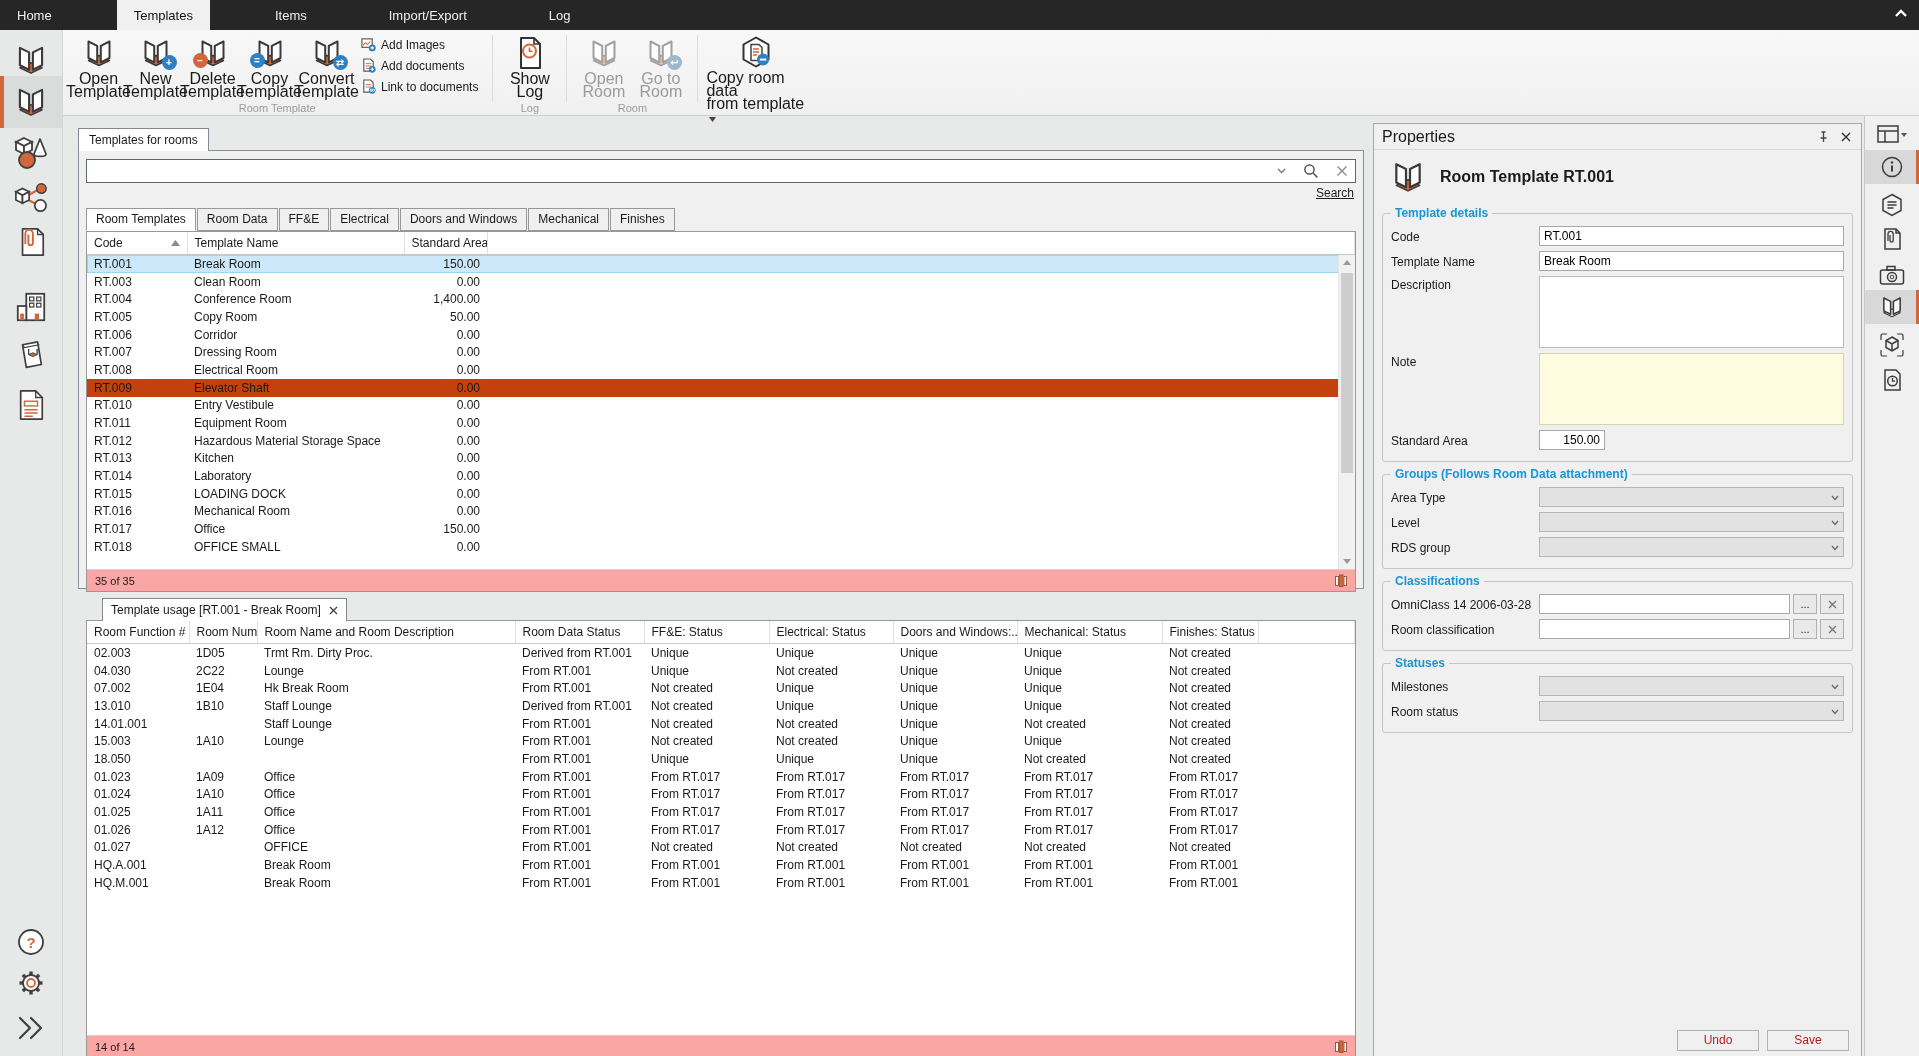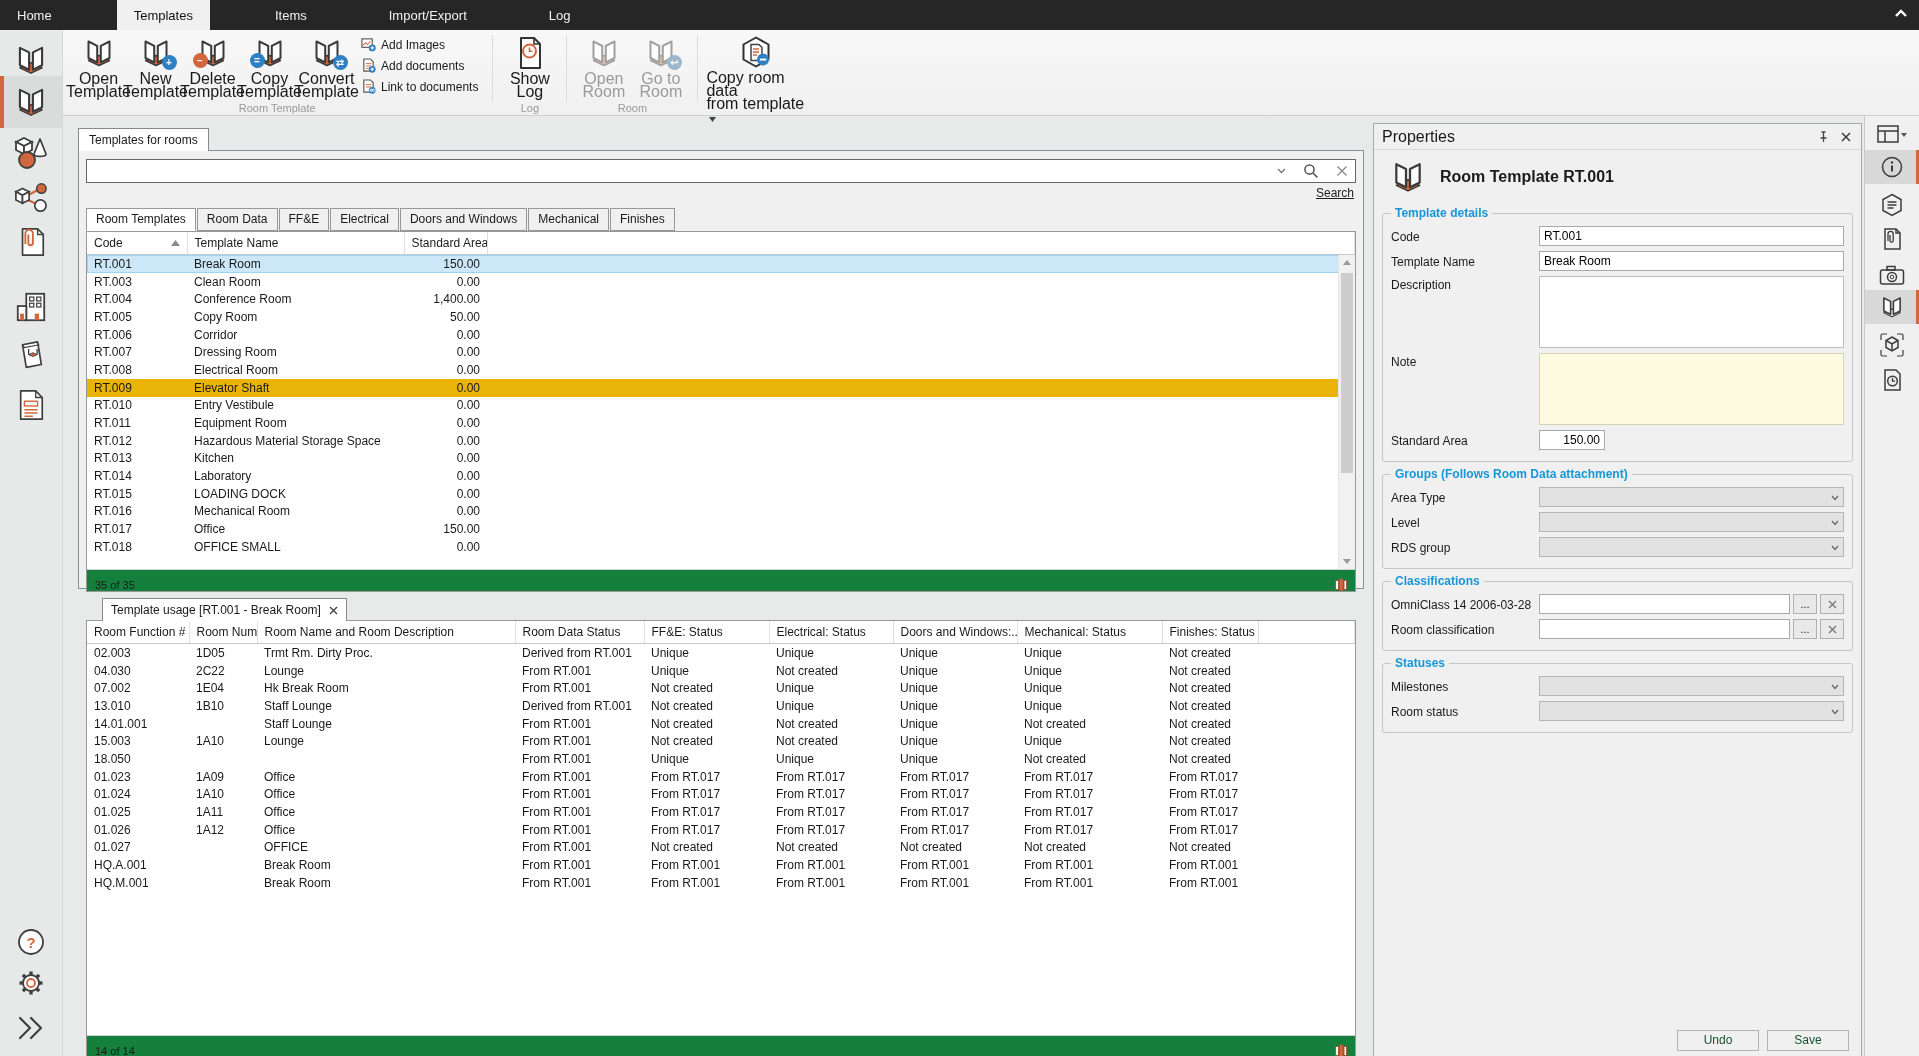--- a/index.html
+++ b/index.html
@@ -50,24 +50,24 @@
   .search-link-row{height:18px;display:flex;justify-content:flex-end;align-items:center;padding:1px 2px;}
   .search-link{color:#1b1b1b;font-size:12px;}
   .view-tabs{display:flex;margin-top:5px;position:relative;z-index:2;}
   .vtab{height:21px;line-height:21px;padding:0 9px;background:#f0f0f0;border:1px solid #989898;margin-right:1px;font-size:12px;}
   .vtab.active{background:#fff;border-bottom:1px solid #fff;margin-bottom:-1px;z-index:3;}
   .table-box{position:relative;background:#fff;border:1px solid #989898;height:361px;box-sizing:border-box;overflow:hidden;}
   table.grid{border-collapse:collapse;table-layout:fixed;width:100%;}
   table.grid th{font-weight:normal;text-align:left;height:22px;border-bottom:1px solid #c8c8c8;border-right:1px solid #e0e0e0;padding:0 7px;font-size:12px;overflow:hidden;white-space:nowrap;}
   table.grid td{height:17.7px;padding:0 7px;font-size:12px;overflow:hidden;white-space:nowrap;}
   tr.sel{background:#cce8f8;box-shadow:inset 0 0 0 1px #9dd4f0;}
-  tr.hl{background:#eab308;}
+  tr.hl{background:#c2410c;}
   .num{text-align:right;}
   .thwrap{display:flex;align-items:center;justify-content:space-between;}
-  .status-bar{position:absolute;left:0;right:0;bottom:0;height:22px;background:#15803d;border-top:1px solid #d2d2d2;display:flex;align-items:flex-end;padding:0 8px;font-size:11px;box-sizing:border-box;}
+  .status-bar{position:absolute;left:0;right:0;bottom:0;height:22px;background:#fca5a5;border-top:1px solid #d2d2d2;display:flex;align-items:center;padding:8px 8px;font-size:11px;box-sizing:border-box;}
   .status-bar .sp{flex:1;}
   .vscroll{position:absolute;top:23px;right:0;bottom:22px;width:16px;background:#f1f1f1;border-left:1px solid #e4e4e4;}
   .vscroll .arr{position:absolute;left:0;width:16px;height:15px;display:flex;align-items:center;justify-content:center;}
   .vscroll .arr.up{top:0;} .vscroll .arr.dn{bottom:0;}
   .vscroll .thumb{position:absolute;left:2px;width:12px;top:18px;height:200px;background:#cdcdcd;}
   .usage-tab-row{display:flex;margin-top:6px;position:relative;z-index:3;padding-left:16px;}
   .usage-tab{display:flex;align-items:center;gap:8px;height:22px;padding:0 8px;background:#fff;border:1px solid #838892;border-bottom:none;font-size:12px;}
   .usage-box{position:relative;background:#fff;border:1px solid #989898;margin-top:-1px;height:438px;box-sizing:border-box;overflow:hidden;}
   
   .props{position:absolute;left:1311px;top:8px;width:489px;bottom:0;background:#f0f0f0;border:1px solid #a8a8a8;border-bottom:none;box-sizing:border-box;}
@@ -83,21 +83,21 @@
   .flabel{width:148px;flex:none;font-size:12px;padding-top:2px;}
   .finput{flex:1;height:20px;border:1px solid #a9a9a9;background:#fff;font:inherit;padding:0 4px;box-sizing:border-box;}
   .ftext{flex:1;height:72px;border:1px solid #bdbdbd;background:#fff;font:inherit;resize:none;box-sizing:border-box;}
   .ftext.note{background:#fdfce0;border-color:#d6d4b0;}
   .small-in{flex:none;width:66px;text-align:right;}
   .fcombo{flex:1;height:20px;background:#e2e2e2;border:1px solid #b5b5b5;position:relative;box-sizing:border-box;}
   .fcombo .chev{position:absolute;right:4px;top:7px;}
   .cinput{flex:1;}
   .mini-btn{flex:none;width:24px;height:20px;margin-left:3px;background:#e9e9e9;border:1px solid #b0b0b0;display:flex;align-items:center;justify-content:center;font-size:11px;box-sizing:border-box;}
   .props-footer{position:absolute;right:12px;bottom:5px;display:flex;gap:8px;}
-  .pbtn{width:82px;height:21px;background:#f0f0f0;border:1px solid #b3b3b3;text-align:center;line-height:19px;color:#14532d;font-size:12px;box-sizing:border-box;}
+  .pbtn{width:82px;height:21px;background:#f0f0f0;border:1px solid #b3b3b3;text-align:center;line-height:19px;color:#b91c1c;font-size:12px;box-sizing:border-box;}
   
   .strip{position:absolute;right:0;top:0;width:54px;bottom:0;background:#f0f0f0;border-left:1px solid #c9c9c9;}
   .strip-item{position:absolute;left:0;width:54px;height:34px;display:flex;align-items:center;justify-content:center;}
   .strip-item.selected{background:#d8d8d8;}
   .strip-item.selected .sbar{position:absolute;right:0;top:0;bottom:0;width:3px;background:#d2673e;}
 </style>
 </head>
 <body>
 
 <div class="menubar">

